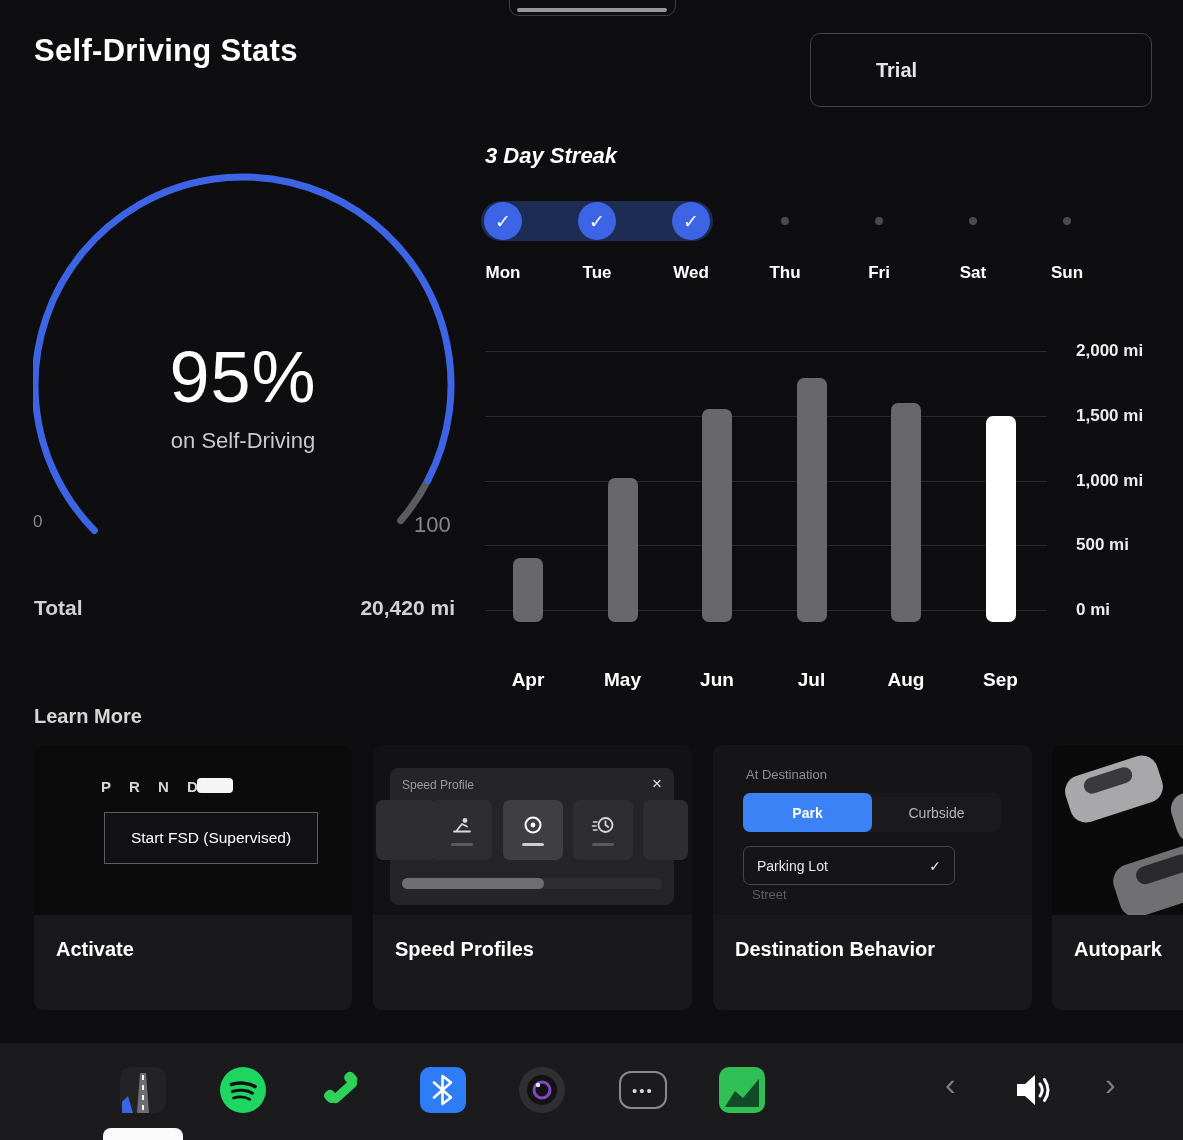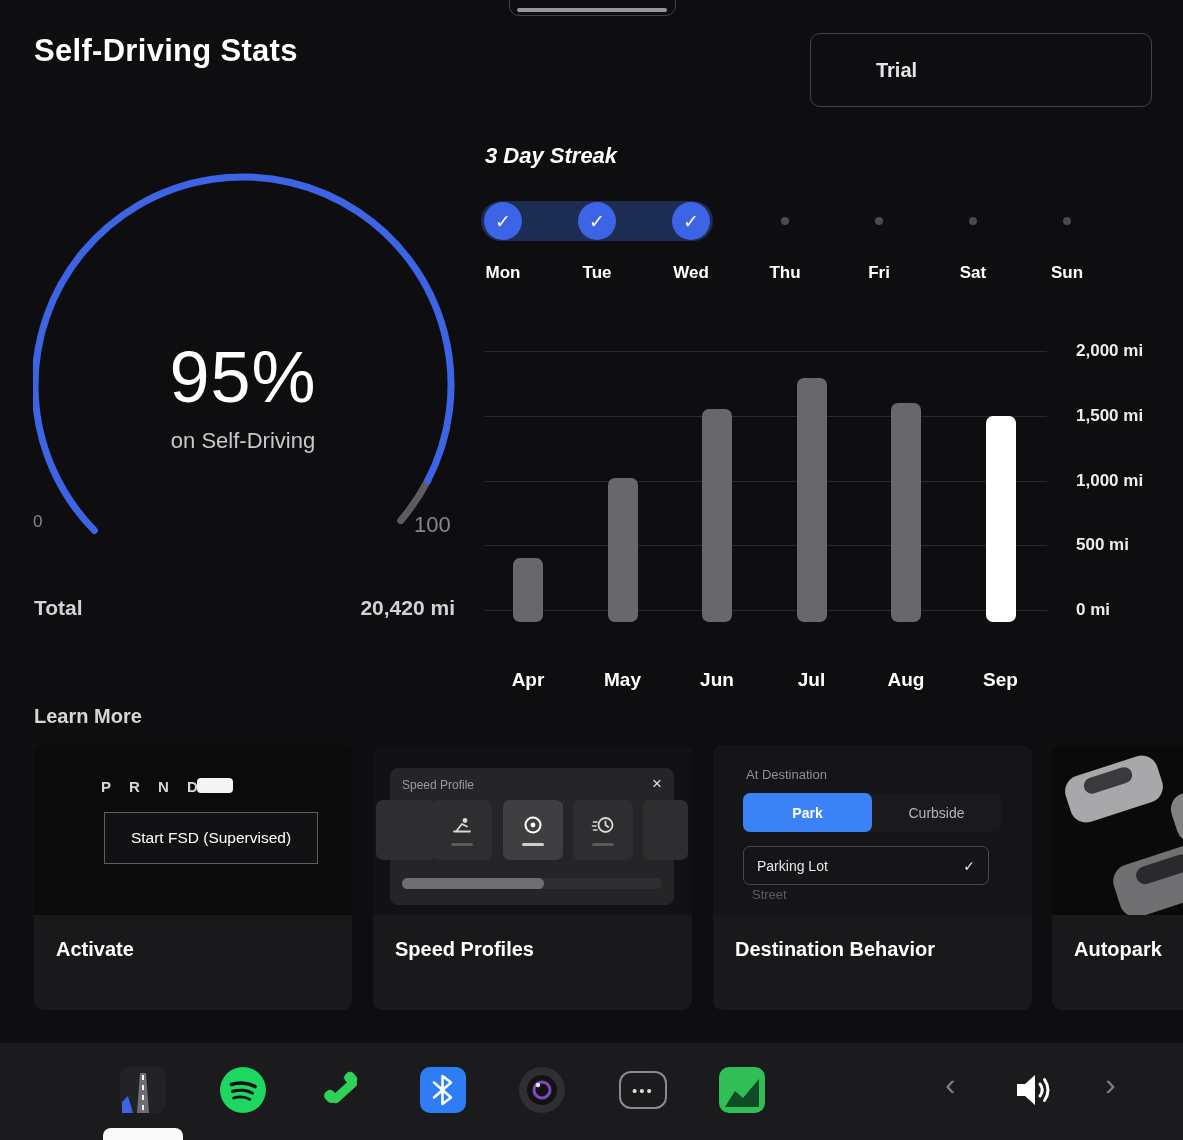--- a/index.html
+++ b/index.html
@@ -99,21 +99,21 @@
   .sp-fill { position:absolute; left:0; top:0; width:142px; height:11px;
     border-radius:6px; background:#6f6f73; }
 
   
   .dest-label { position:absolute; left:33px; top:22px; font-size:13px; color:#8f8f93; }
   .seg { position:absolute; left:30px; top:48px; width:258px; height:39px;
     background:#1a1a1c; border-radius:7px; }
   .seg-opt { position:absolute; top:0; width:129px; height:39px; display:flex;
     align-items:center; justify-content:center; font-size:14px; color:#b5b5b9; }
   .seg-opt.sel { background:#3b82f6; border-radius:7px; color:#fff; font-weight:bold; }
-  .dropdown { position:absolute; left:30px; top:101px; width:246px; height:39px;
+  .dropdown { position:absolute; left:30px; top:101px; width:212px; height:39px;
     border:1px solid #48484c; border-radius:7px; display:flex; align-items:center;
     justify-content:space-between; padding:0 13px; font-size:14px; color:#e8e8ea; }
   .street-label { position:absolute; left:39px; top:142px; font-size:13px; color:#5d5d61; }
 
   
   .dock { left:0; top:1043px; width:1183px; height:97px; background:#1b1b1d; }
   .dock-icon { position:absolute; top:24px; width:46px; height:46px; cursor:pointer; }
   .more-box { position:absolute; top:28px; width:48px; height:38px;
     border:2px solid #8a8a8e; border-radius:12px; display:flex; align-items:center;
     justify-content:center; color:#d8d8d8; font-size:15px; letter-spacing:2px; cursor:pointer; }

